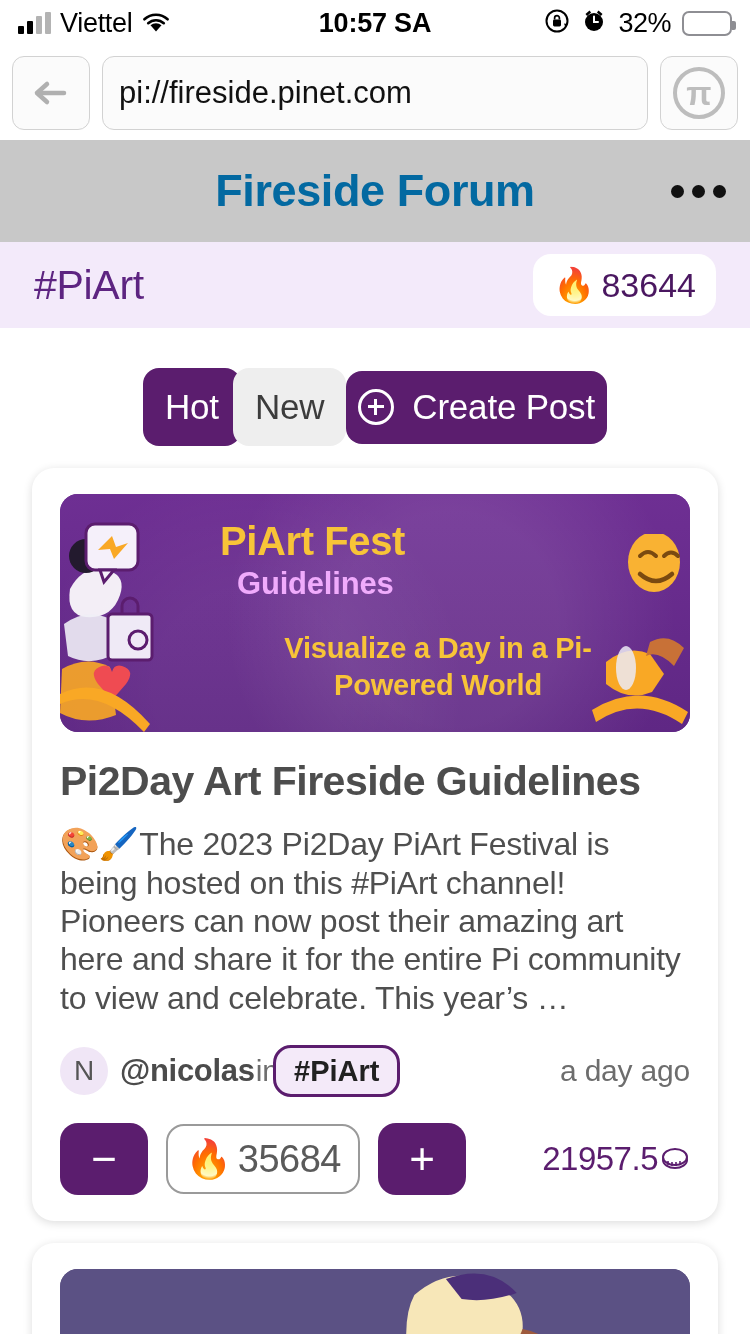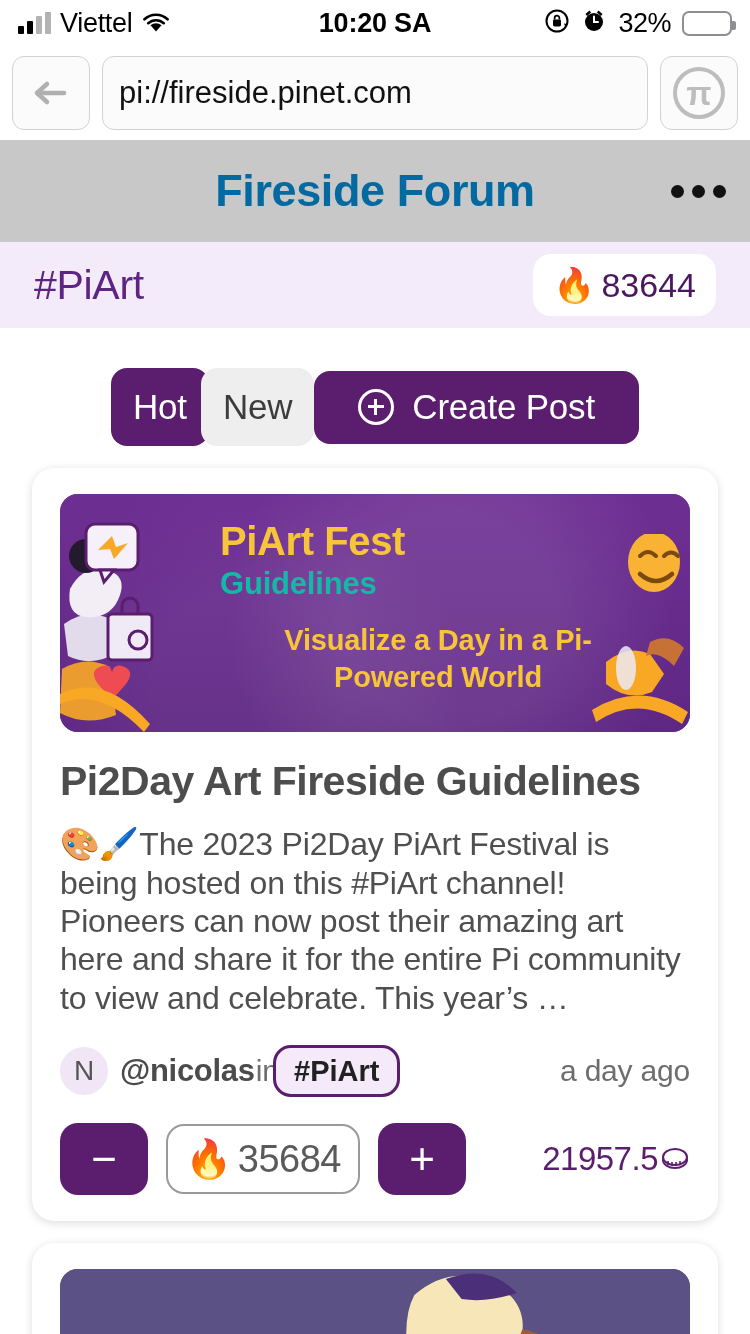--- a/index.html
+++ b/index.html
@@ -102,21 +102,21 @@
   .tabs{ display:flex; }
   .tab{
     height:78px; min-width:96px; padding:0 22px;
     display:flex; align-items:center; justify-content:center;
     font-size:35px; letter-spacing:-.2px;
   }
   .tab.active{ background:#5b1d6e; color:#ffffff; border-radius:16px; }
   .tab.inactive{ background:#eeeeee; color:#3c3c3c; border-radius:16px; margin-left:-8px; }
   .create-post{
     background:#5b1d6e; color:#ffffff; border-radius:16px;
-    height:73px; padding:0 44px; display:flex; align-items:center; gap:18px;
+    height:73px; padding:0 12px; display:flex; align-items:center; gap:18px;
     font-size:35px; letter-spacing:-.2px;
   }
   .plus-circle{
     width:36px; height:36px; border:3px solid #ffffff; border-radius:50%;
     position:relative; flex:0 0 auto;
   }
   .plus-circle:before, .plus-circle:after{
     content:""; position:absolute; background:#fff;
   }
   .plus-circle:before{ left:7px; right:7px; top:13px; height:3px; }
@@ -134,23 +134,23 @@
   }
   .banner-glow{
     position:absolute; inset:0;
     background:
       radial-gradient(circle at 62% 52%, rgba(255,255,255,.09) 0 26%, rgba(255,255,255,0) 55%),
       radial-gradient(circle at 30% 80%, rgba(255,255,255,.05) 0 20%, rgba(255,255,255,0) 45%),
       linear-gradient(180deg, #6e2f93 0%, #5f2784 100%);
   }
   .banner-text{ position:absolute; left:160px; top:26px; }
   .bt1{ font-size:40px; font-weight:bold; color:#f8c438; letter-spacing:-.4px; line-height:1.08; }
-  .bt2{ font-size:31px; font-weight:bold; color:#14b8a6; letter-spacing:-.2px; line-height:1.2; margin-top:2px; }
+  .bt2{ font-size:31px; font-weight:bold; color:#f0abfc; letter-spacing:-.2px; line-height:1.2; margin-top:2px;margin-left:17px; }
   .banner-sub{
-    position:absolute; left:178px; top:128px; width:400px; text-align:center;
+    position:absolute; left:178px; top:136px; width:400px; text-align:center;
     font-size:29px; font-weight:bold; color:#f8c438; line-height:1.26; letter-spacing:-.2px;
   }
   .banner-art-left{ position:absolute; left:0; top:0; bottom:0; width:150px; }
   .banner-art-right{ position:absolute; right:0; top:40px; bottom:0; width:110px; }
 
   .post-title{
     font-size:41px; font-weight:bold; color:#4d4d4d; letter-spacing:-.5px;
     margin-top:26px; line-height:1.15;
   }
   .post-body{
@@ -212,21 +212,21 @@
     </span>
     <span class="carrier">Viettel</span>
     <span class="wifi">
       <svg viewBox="0 0 30 22" width="30" height="22">
         <path d="M15 19.5 L9.5 13.2 a8.4 8.4 0 0 1 11 0 Z" fill="#000"></path>
         <path d="M3.4 7.3 a17 17 0 0 1 23.2 0" stroke="#000" stroke-width="2.6" fill="none" stroke-linecap="round"></path>
         <path d="M7.2 11.2 a11.6 11.6 0 0 1 15.6 0" stroke="#000" stroke-width="2.6" fill="none" stroke-linecap="round"></path>
       </svg>
     </span>
   </div>
-  <div class="sb-time">10:20 SA</div>
+  <div class="sb-time">10:57 SA</div>
   <div class="sb-right">
     <span>
       <svg viewBox="0 0 26 26" width="26" height="26">
         <circle cx="13" cy="13" r="10.5" fill="none" stroke="#000" stroke-width="2"></circle>
         <rect x="9" y="11.5" width="8" height="7" rx="1.4" fill="#000"></rect>
         <path d="M10.6 11.5 v-1.4 a2.4 2.4 0 0 1 4.8 0 v1.4" fill="none" stroke="#000" stroke-width="1.7"></path>
         <path d="M20 15.5 l3.4 0.6 -2.2 2.6 Z" fill="#000"></path>
       </svg>
     </span>
     <span>

